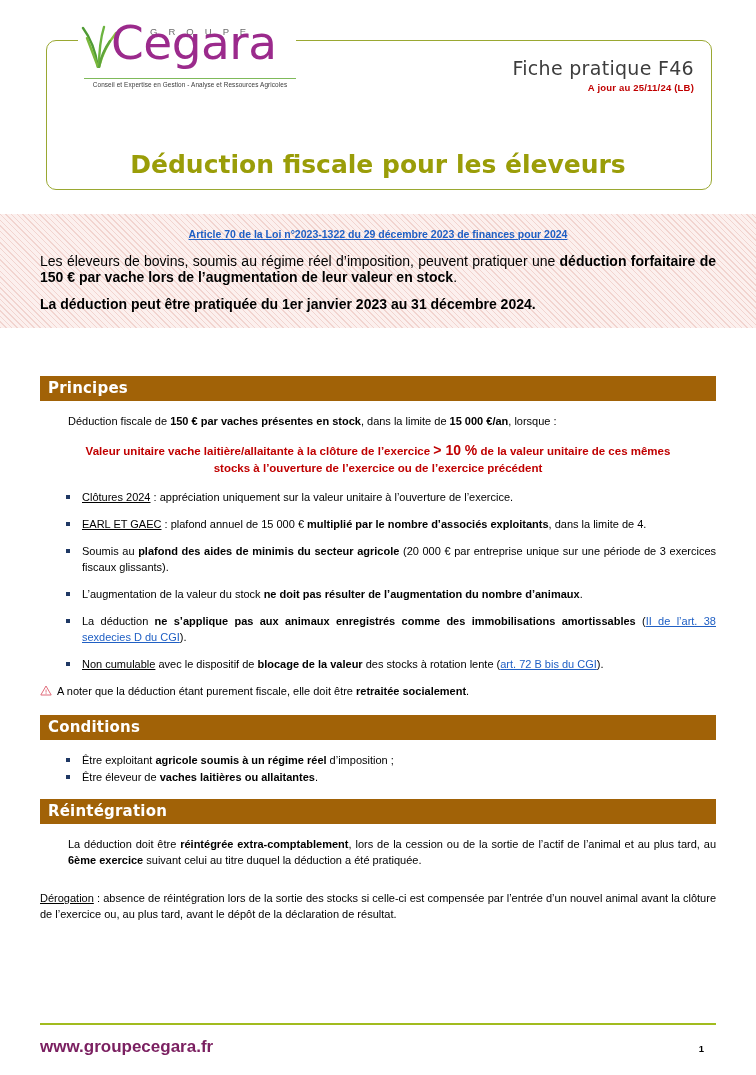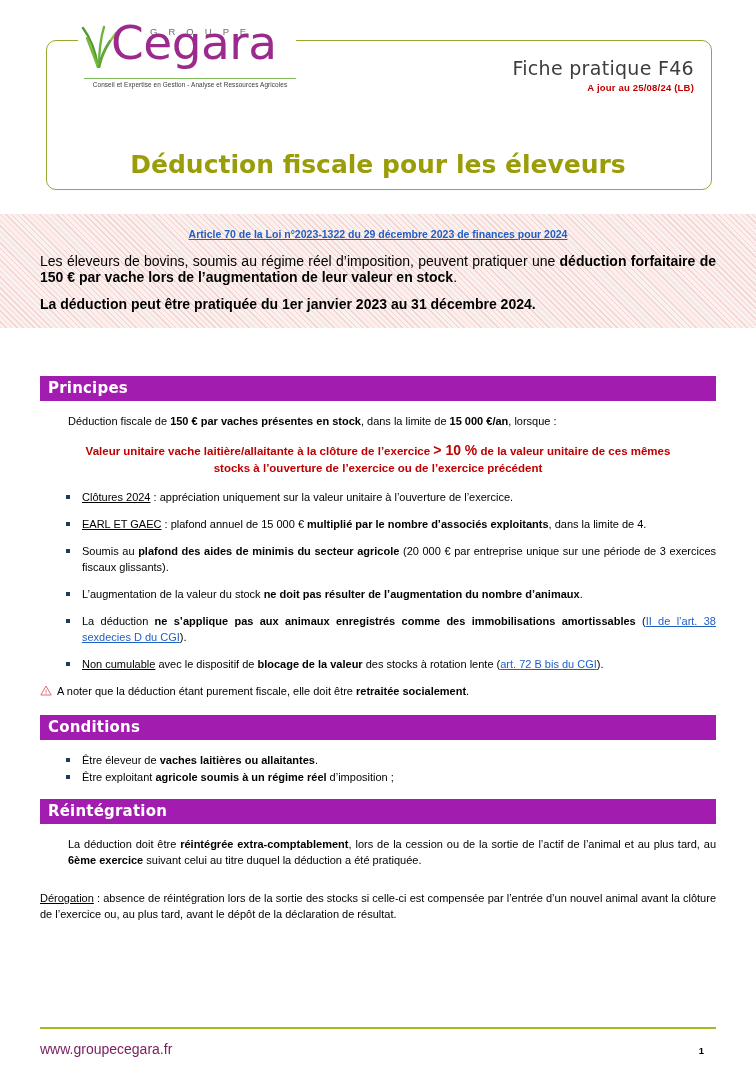--- a/index.html
+++ b/index.html
@@ -157,21 +157,21 @@
     margin: 0 0 11px 0;
     color: #000;
   }
   .pink-p:last-child { margin-bottom: 0; }
 
   
   .content {
     padding: 0 40px;
   }
   .section-bar {
-    background: #a21caf;
+    background: #a16207;
     color: #ffffff;
     font-size: 15px;
     font-weight: bold;
     padding: 3px 8px 4px 8px;
     font-family: "DejaVu Sans", sans-serif;
     letter-spacing: 0.2px;
     box-sizing: border-box;
   }
   .sec-principes { margin-top: 48px; }
   .sec-conditions { margin-top: 15px; }
@@ -255,22 +255,22 @@
     background: #a2bc1e;
     margin-bottom: 12px;
   }
   .footer-row {
     display: flex;
     justify-content: space-between;
     align-items: baseline;
   }
   .footer-url {
     color: #7b2061;
-    font-size: 14px;
-    font-weight: normal;
+    font-size: 17px;
+    font-weight: bold;
   }
   .footer-page {
     color: #000;
     font-size: 9.5px;
     font-weight: bold;
     margin-right: 12px;
   }
 </style>
 </head>
 <body>
@@ -294,21 +294,21 @@
       </span>
       <span class="logo-groupe">G R O U P E</span>
       <span class="logo-cegara">Cegara</span>
     </div>
     <div class="logo-rule"></div>
     <div class="logo-tagline">Conseil et Expertise en Gestion - Analyse et Ressources Agricoles</div>
   </div>
 
   <div class="fiche-block">
     <div class="fiche-title">Fiche pratique F46</div>
-    <div class="fiche-date">A jour au 25/08/24 (LB)</div>
+    <div class="fiche-date">A jour au 25/11/24 (LB)</div>
   </div>
 
   <div class="doc-title">Déduction fiscale pour les éleveurs</div>
 </div>
 
 <div class="pink-banner">
   <a class="legal-link" href="#">Article 70 de la Loi n°2023-1322 du 29 décembre 2023 de finances pour 2024</a>
   <p class="pink-p">
     <span>Les éleveurs de bovins, soumis au régime réel d’imposition, peuvent pratiquer une </span><b>déduction forfaitaire de 150 € par vache lors de l’augmentation de leur valeur en stock</b><span>.</span>
   </p>
@@ -358,24 +358,24 @@
         <rect x="5.6" y="4.6" width="0.9" height="3" fill="#e06b7a"></rect>
         <rect x="5.6" y="8.2" width="0.9" height="0.9" fill="#e06b7a"></rect>
       </svg>
     </span>
     <span><span>A noter que la déduction étant purement fiscale, elle doit être </span><b>retraitée socialement</b><span>.</span></span>
   </div>
 
   <div class="section-bar sec-conditions">Conditions</div>
   <ul class="bullets tight">
     <li>
+      <span>Être exploitant </span><b>agricole soumis à un régime réel</b><span> d’imposition ;</span>
+    </li>
+    <li>
       <span>Être éleveur de </span><b>vaches laitières ou allaitantes</b><span>.</span>
-    </li>
-    <li>
-      <span>Être exploitant </span><b>agricole soumis à un régime réel</b><span> d’imposition ;</span>
     </li>
   </ul>
 
   <div class="section-bar sec-reintegration">Réintégration</div>
   <p class="para">
     <span>La déduction doit être </span><b>réintégrée extra-comptablement</b><span>, lors de la cession ou de la sortie de l’actif de l’animal et au plus tard, au </span><b>6ème exercice</b><span> suivant celui au titre duquel la déduction a été pratiquée.</span>
   </p>
   <p class="dero">
     <span class="u">Dérogation</span><span> : absence de réintégration lors de la sortie des stocks si celle-ci est compensée par l’entrée d’un nouvel animal avant la clôture de l’exercice ou, au plus tard, avant le dépôt de la déclaration de résultat.</span>
   </p>

